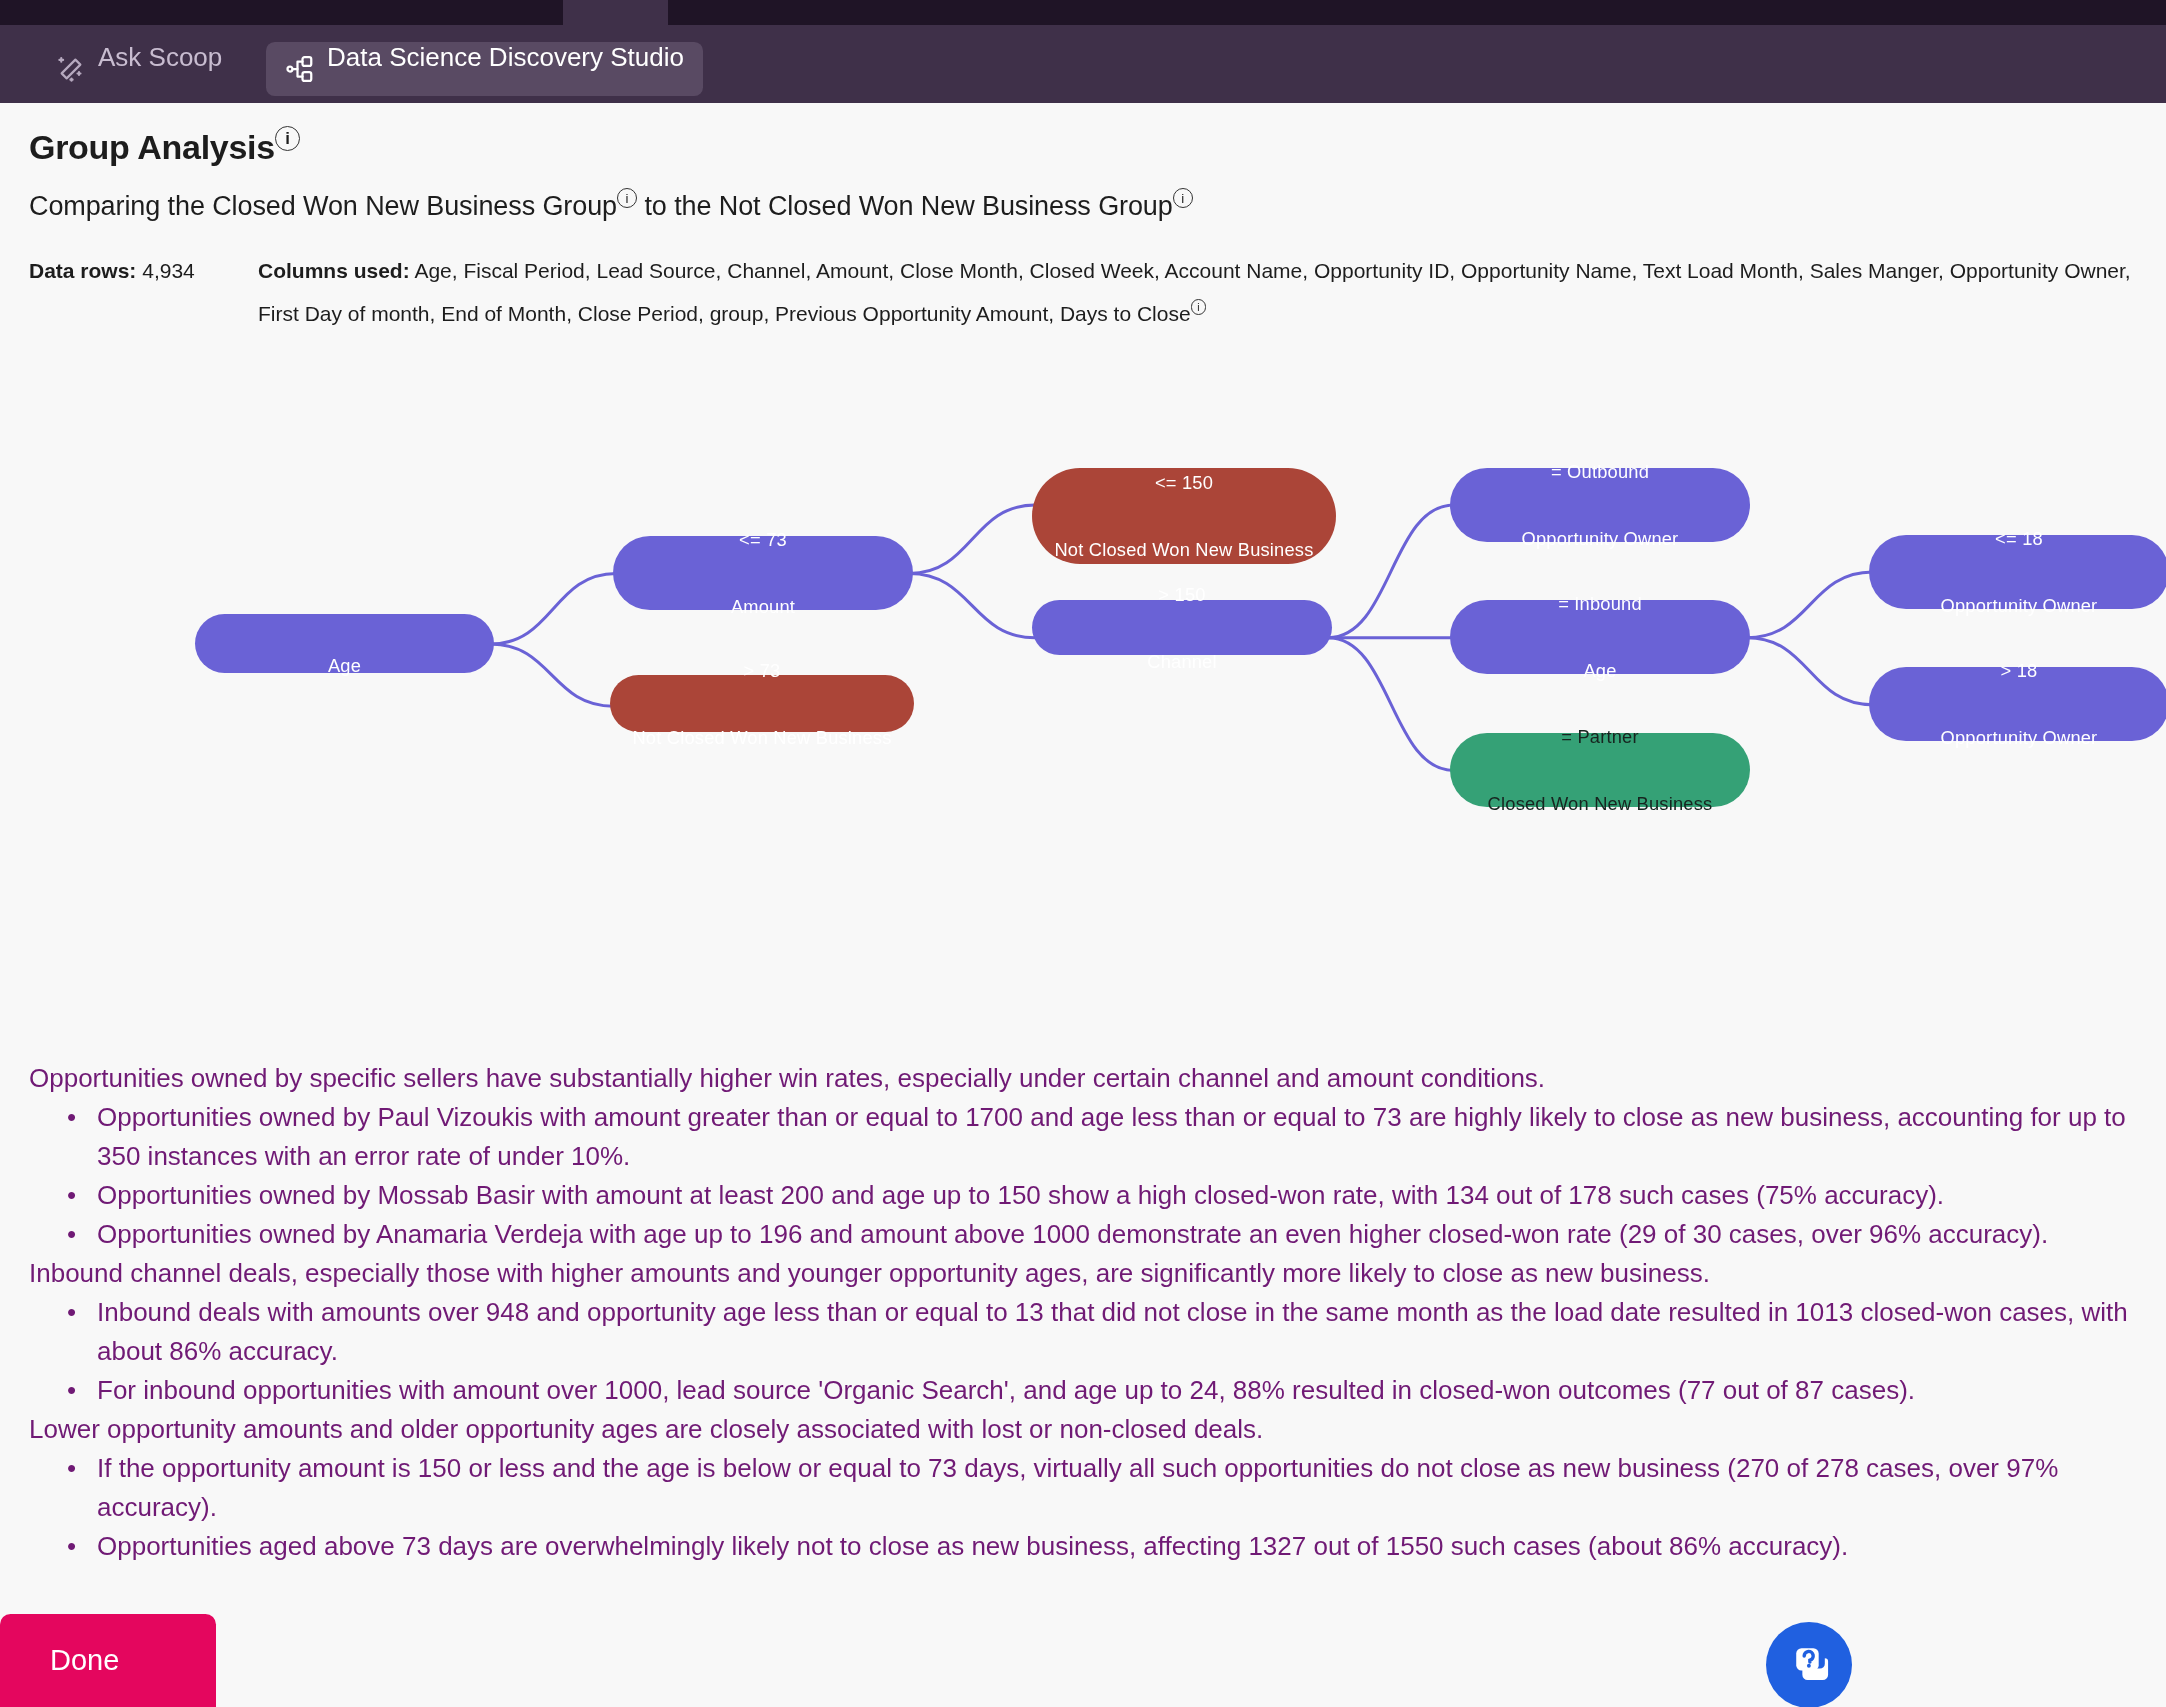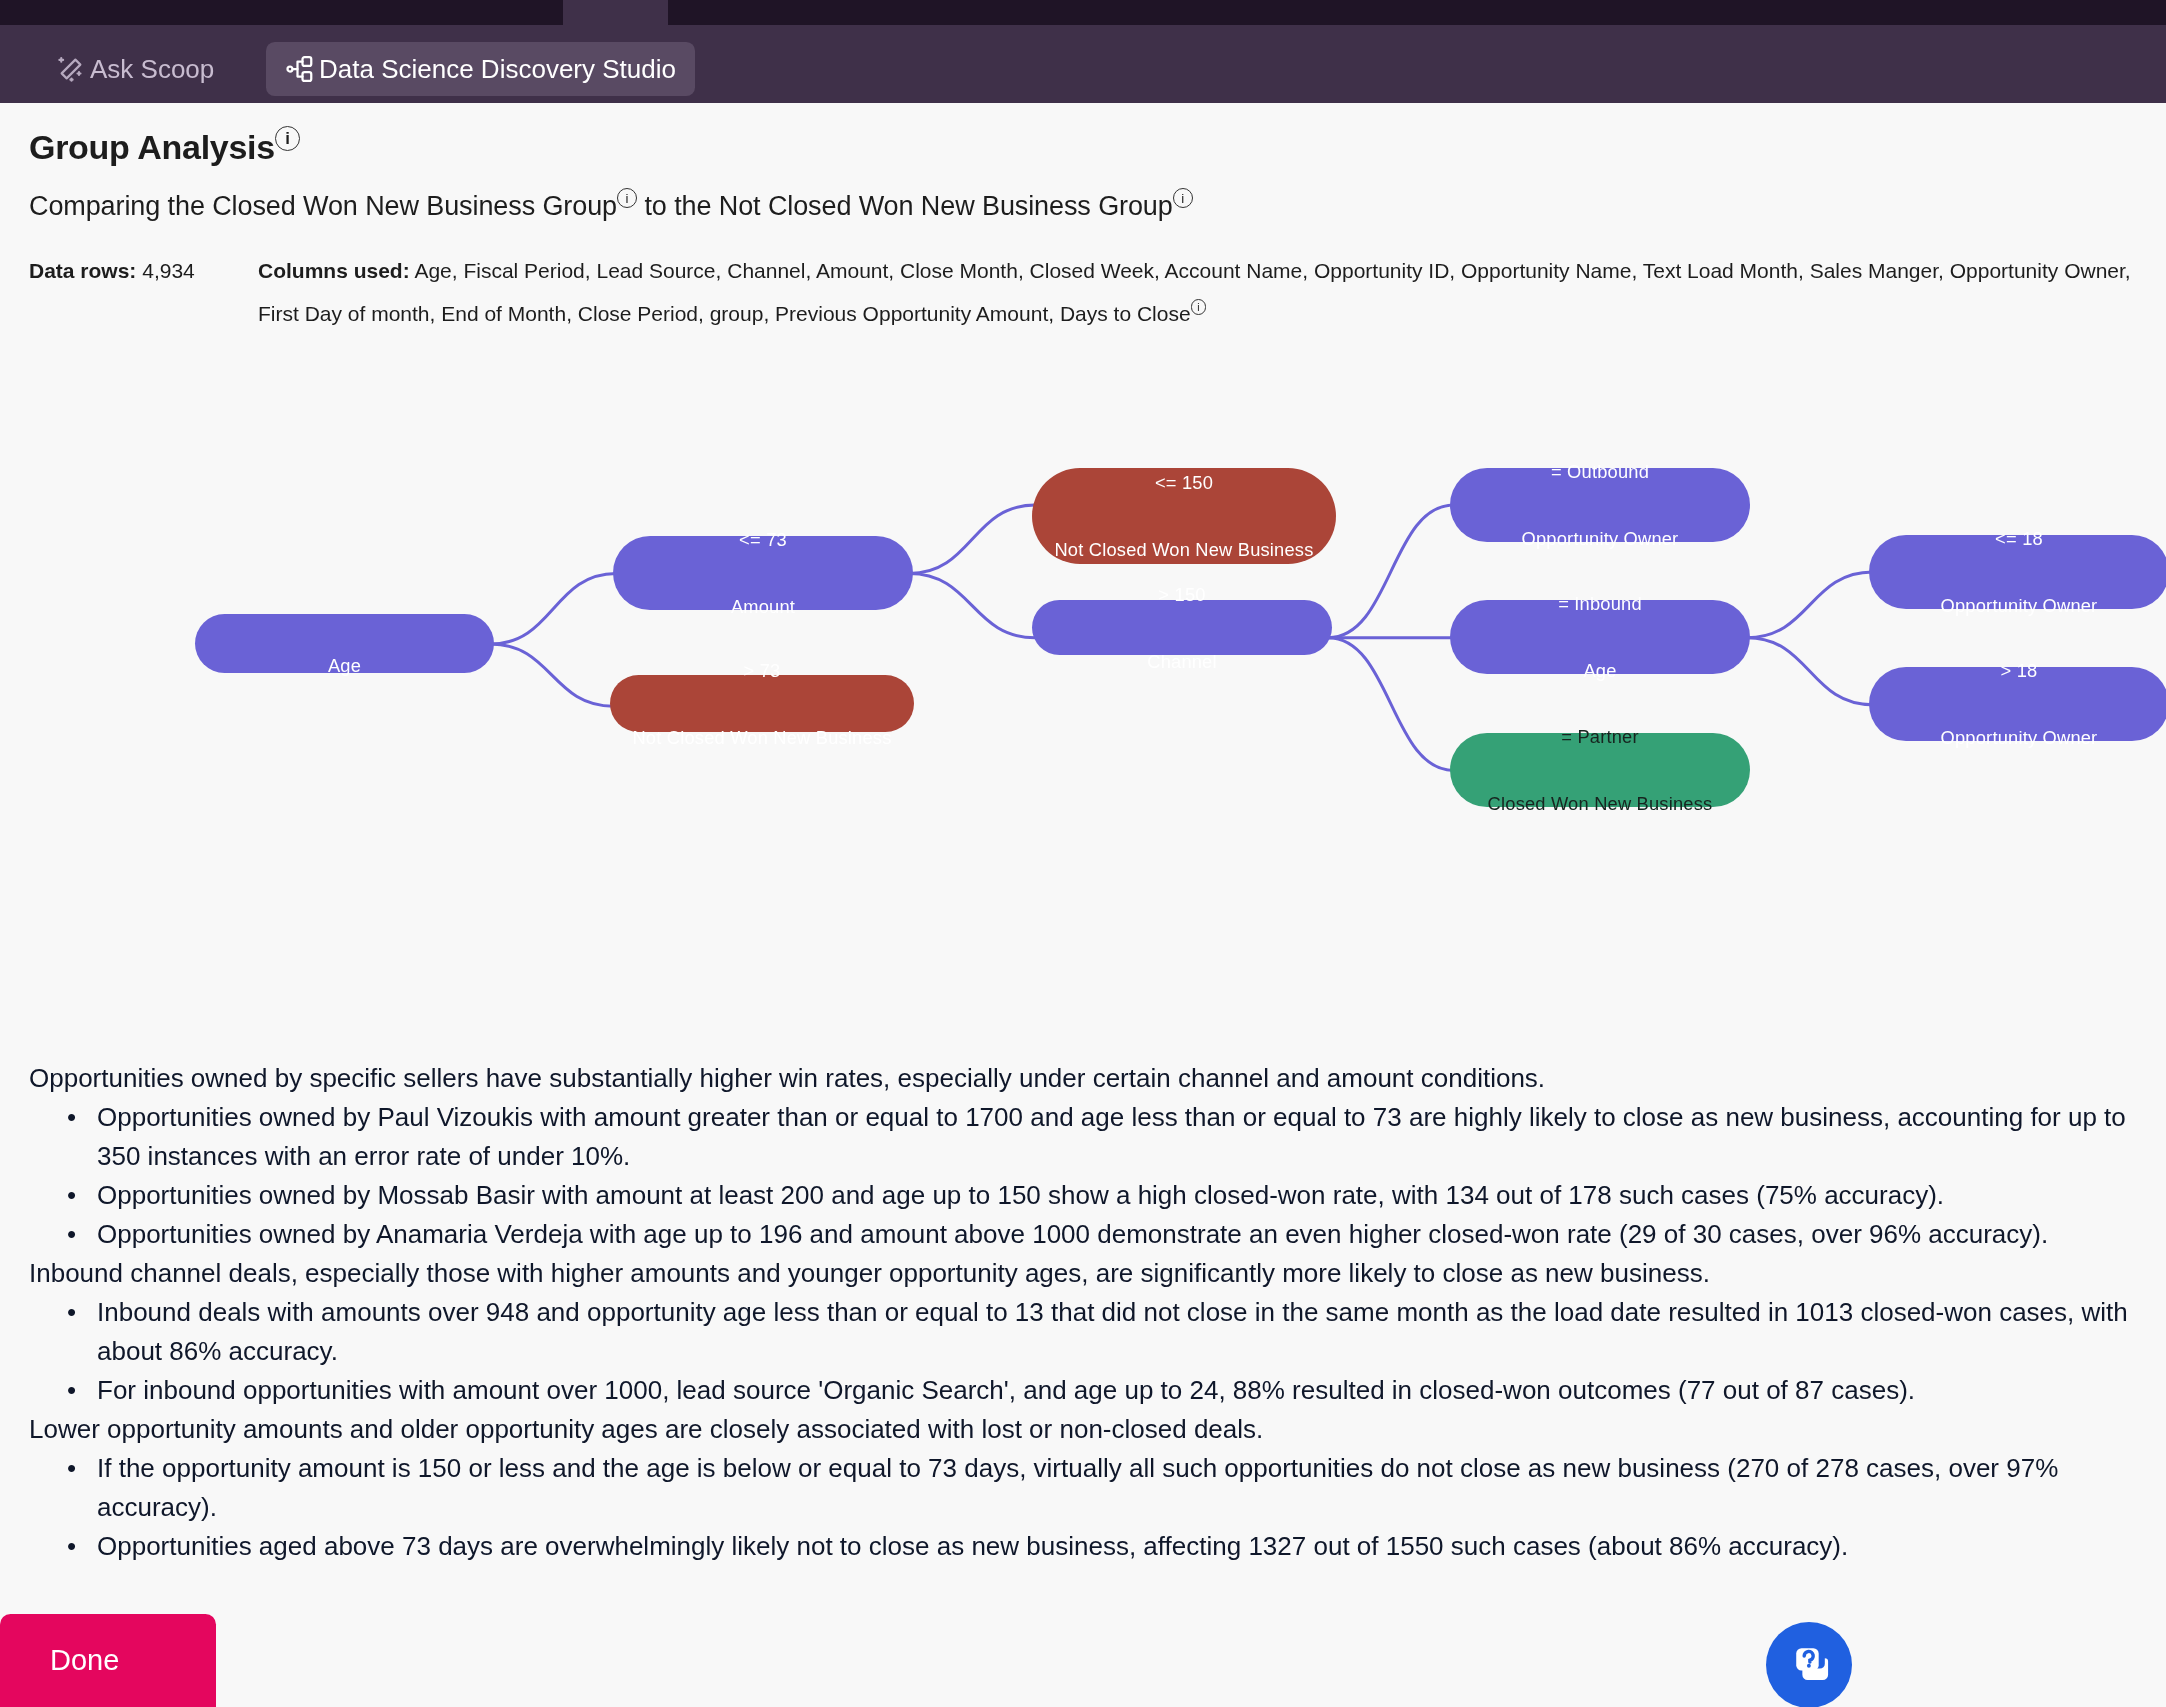--- a/index.html
+++ b/index.html
@@ -19,21 +19,21 @@
   #top-strip .seg-light {
     position: absolute; top: 0; left: 563px; width: 105px; height: 24.5px;
     background: #3f3049;
   }
   #tabbar {
     position: absolute; top: 24.5px; left: 0; width: 2167px; height: 79px;
     background: #3f3049;
   }
   .tab {
     position: absolute; top: 17.5px; height: 54px;
-    display: flex; align-items: center; gap: 4px;
+    display: flex; gap: 12px;
     padding: 0 19px; border-radius: 8.7px;
     font-size: 26px; color: #c8bcd0; white-space: nowrap;
   }
   .tab.active {
     background: #594a63; color: #ffffff;
   }
   #tab-ask { left: 37px; }
   #tab-dsds { left: 266px; }
   .tab-icon { display: flex; align-items: center; }
 
@@ -94,21 +94,21 @@
   .node .n-cond { font-weight: 400; }
   .node .n-label { font-weight: 400; margin-top: 44px; }
   .node.purple { background: #6a62d6; }
   .node.red    { background: #ab4538; }
   .node.green  { background: #35a176; color: #17241f; }
   .node.single { }
 
   
   #narrative {
     position: absolute; left: 29px; top: 956px; width: 2114px;
-    font-size: 26px; line-height: 39px; color: #0f172a;
+    font-size: 26px; line-height: 39px; color: #701a75;
   }
   #narrative .lead { margin: 0 0 0 0; }
   #narrative ul {
     margin: 0 0 0 0; padding-left: 68px; list-style: none;
   }
   #narrative li { position: relative; }
   #narrative li::before {
     content: "•"; position: absolute; left: -30px; top: 0;
   }
 

